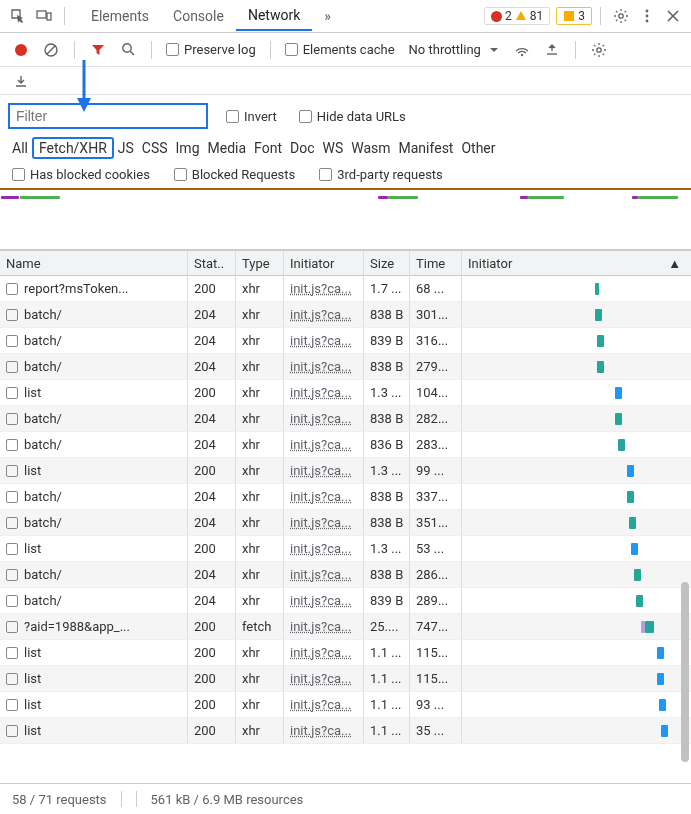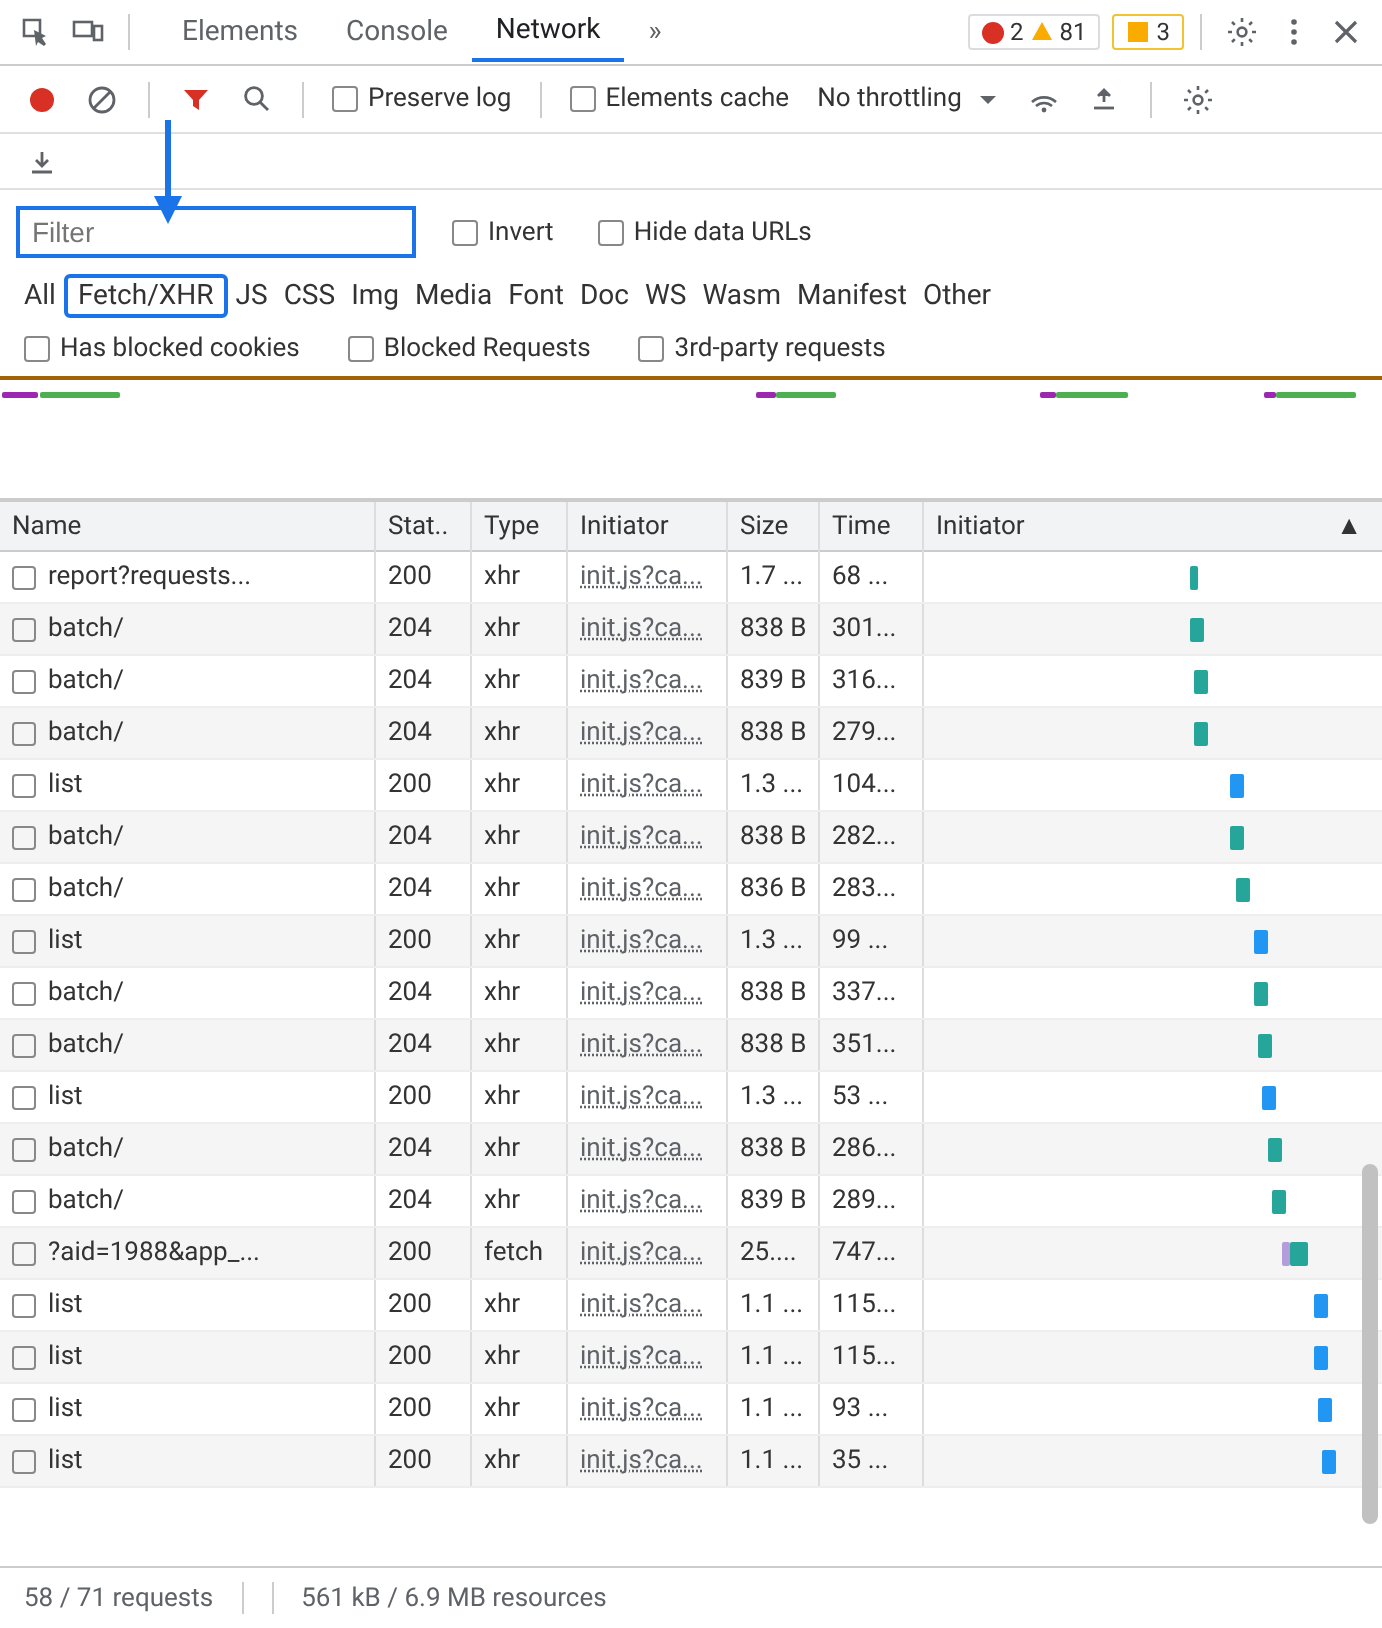--- a/index.html
+++ b/index.html
@@ -422,21 +422,21 @@
     <div class="th col-time">Time</div>
     <div class="th col-wf">
         <span>Initiator</span>
         <span>▲</span>
       </div>
   </div>
   <div class="tbody" id="tbody">
       <div class="trow">
         <div class="td col-name">
           <span class="row-chk"></span>
-          <span>report?requests...</span>
+          <span>report?msToken...</span>
         </div>
         <div class="td col-status">200</div>
         <div class="td col-type">xhr</div>
         <div class="td col-init">init.js?ca...</div>
         <div class="td col-size">1.7 ...</div>
         <div class="td col-time">68 ...</div>
         <div class="td col-wf">
           <div class="wf-bar teal" style="left:58%; width:2%"></div>
         </div>
       </div>

